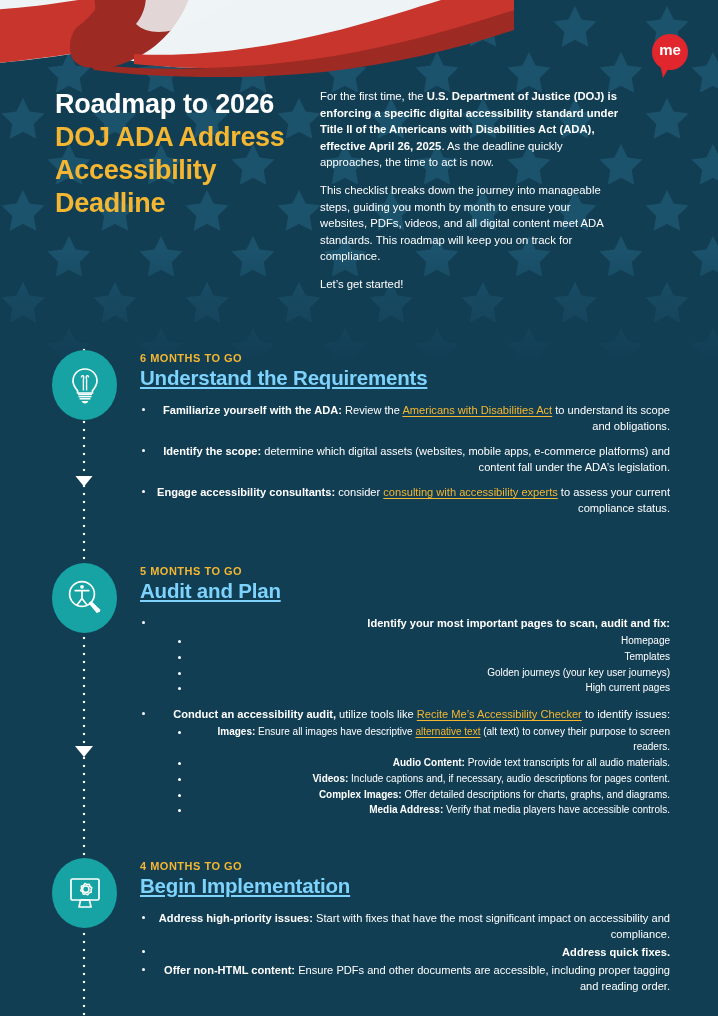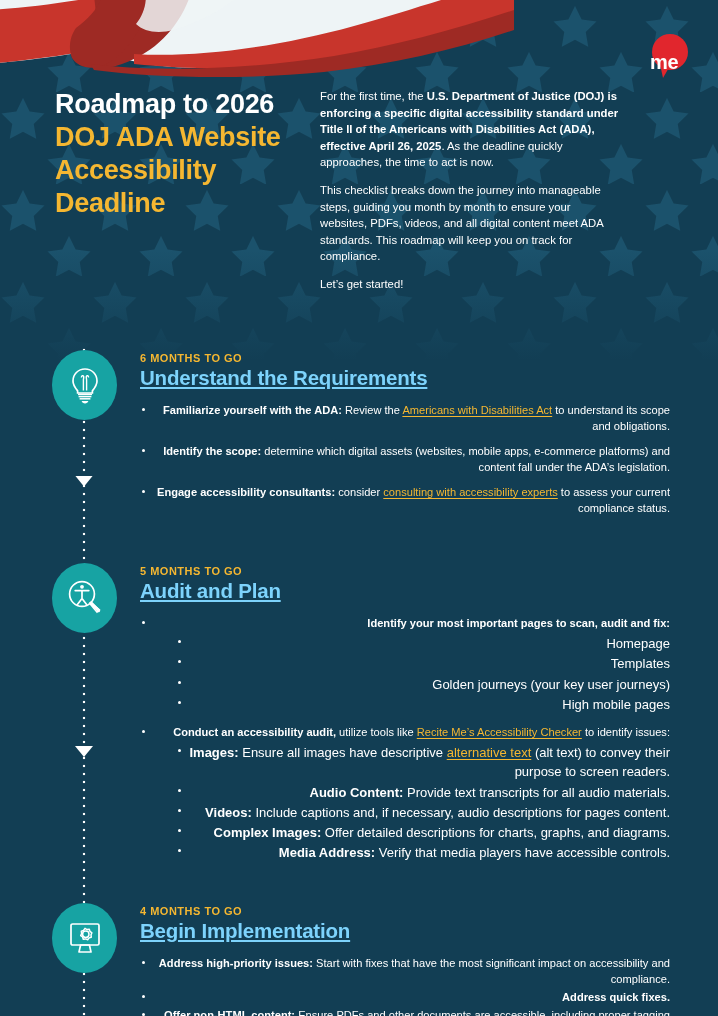--- a/index.html
+++ b/index.html
@@ -54,24 +54,25 @@
 
   
   .logo {
     position: absolute;
     right: 24px; top: 34px;
     width: 44px; height: 48px;
     z-index: 5;
   }
   .logo-text {
     position: absolute;
-    left: 0; top: 17px;
+    left: 0; top: 7px;
     width: 40px;
+    text-align: center;
     color: #ffffff;
-    font-size: 20px;
+    font-size: 15px;
     font-weight: bold;
     letter-spacing: -0.2px;
   }
 
   
   .header {
     position: relative;
     z-index: 4;
     padding: 88px 0 0 0;
     display: flex;
@@ -208,21 +209,21 @@
   ul.bullets > li.tight { margin-bottom: 2px; }
 
   ul.sub {
     list-style: none;
     margin: 3px 0 0 0;
     padding-left: 22px;
   }
   ul.sub > li {
     position: relative;
     color: #ffffff;
-    font-size: 13px;
+    font-size: 10px;
     line-height: 1.48;
     padding-left: 13px;
     margin-bottom: 1px;
   }
   ul.sub > li::before {
     content: "";
     position: absolute;
     left: 2px;
     top: 6px;
     width: 3px; height: 3px;
@@ -271,21 +272,21 @@
     <svg viewBox="0 0 44 48" width="44" height="48">
       <circle cx="20" cy="18" r="18" fill="#e1262d"></circle>
       <path d="M10 30 L21 30 L13 44 Z" fill="#e1262d"></path>
     </svg>
     <div class="logo-text">me</div>
   </div>
 
   <div class="header">
     <div class="header-left">
       <div class="title-line title-white">Roadmap to 2026</div>
-      <div class="title-line title-gold">DOJ ADA Website</div>
+      <div class="title-line title-gold">DOJ ADA Address</div>
       <div class="title-line title-gold">Accessibility</div>
       <div class="title-line title-gold">Deadline</div>
     </div>
 
     <div class="header-right lede">
       <p><span>For the first time, the </span><strong>U.S. Department of Justice (DOJ) is enforcing a specific digital accessibility standard under Title II of the Americans with Disabilities Act (ADA), effective April 26, 2025</strong><span>. As the deadline quickly approaches, the time to act is now.</span></p>
       <p>This checklist breaks down the journey into manageable steps, guiding you month by month to ensure your websites, PDFs, videos, and all digital content meet ADA standards. This roadmap will keep you on track for compliance.</p>
       <p>Let’s get started!</p>
     </div>
   </div>
@@ -346,21 +347,21 @@
         <div class="eyebrow">5 MONTHS TO GO</div>
         <div class="step-title">Audit and Plan</div>
         <ul class="bullets">
 
           <li class="tight">
             <span class="b">Identify your most important pages to scan, audit and fix:</span>
             <ul class="sub">
               <li>Homepage</li>
               <li>Templates</li>
               <li>Golden journeys (your key user journeys)</li>
-              <li>High mobile pages</li>
+              <li>High current pages</li>
             </ul>
           </li>
 
           <li class="tight" style="margin-top:10px;">
             <span class="b">Conduct an accessibility audit,</span><span> utilize tools like </span><a class="link" href="#">Recite Me’s Accessibility Checker</a><span> to identify issues:</span>
             <ul class="sub">
               <li><span class="b">Images:</span><span> Ensure all images have descriptive </span><a class="link" href="#">alternative text</a><span> (alt text) to convey their purpose to screen readers.</span></li>
               <li><span class="b">Audio Content:</span><span> Provide text transcripts for all audio materials.</span></li>
               <li><span class="b">Videos:</span><span> Include captions and, if necessary, audio descriptions for pages content.</span></li>
               <li><span class="b">Complex Images:</span><span> Offer detailed descriptions for charts, graphs, and diagrams.</span></li>

